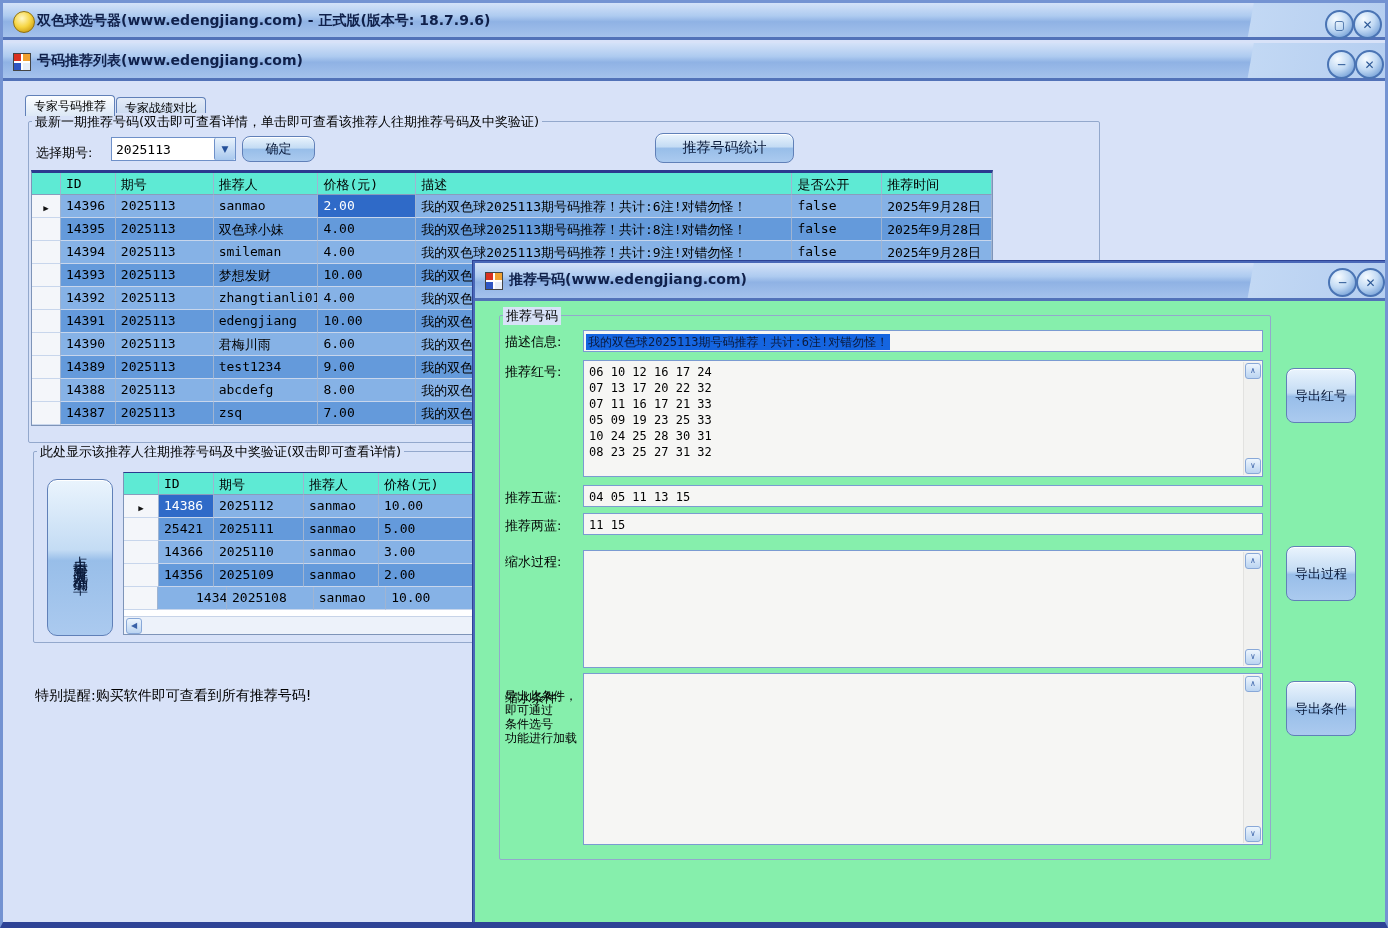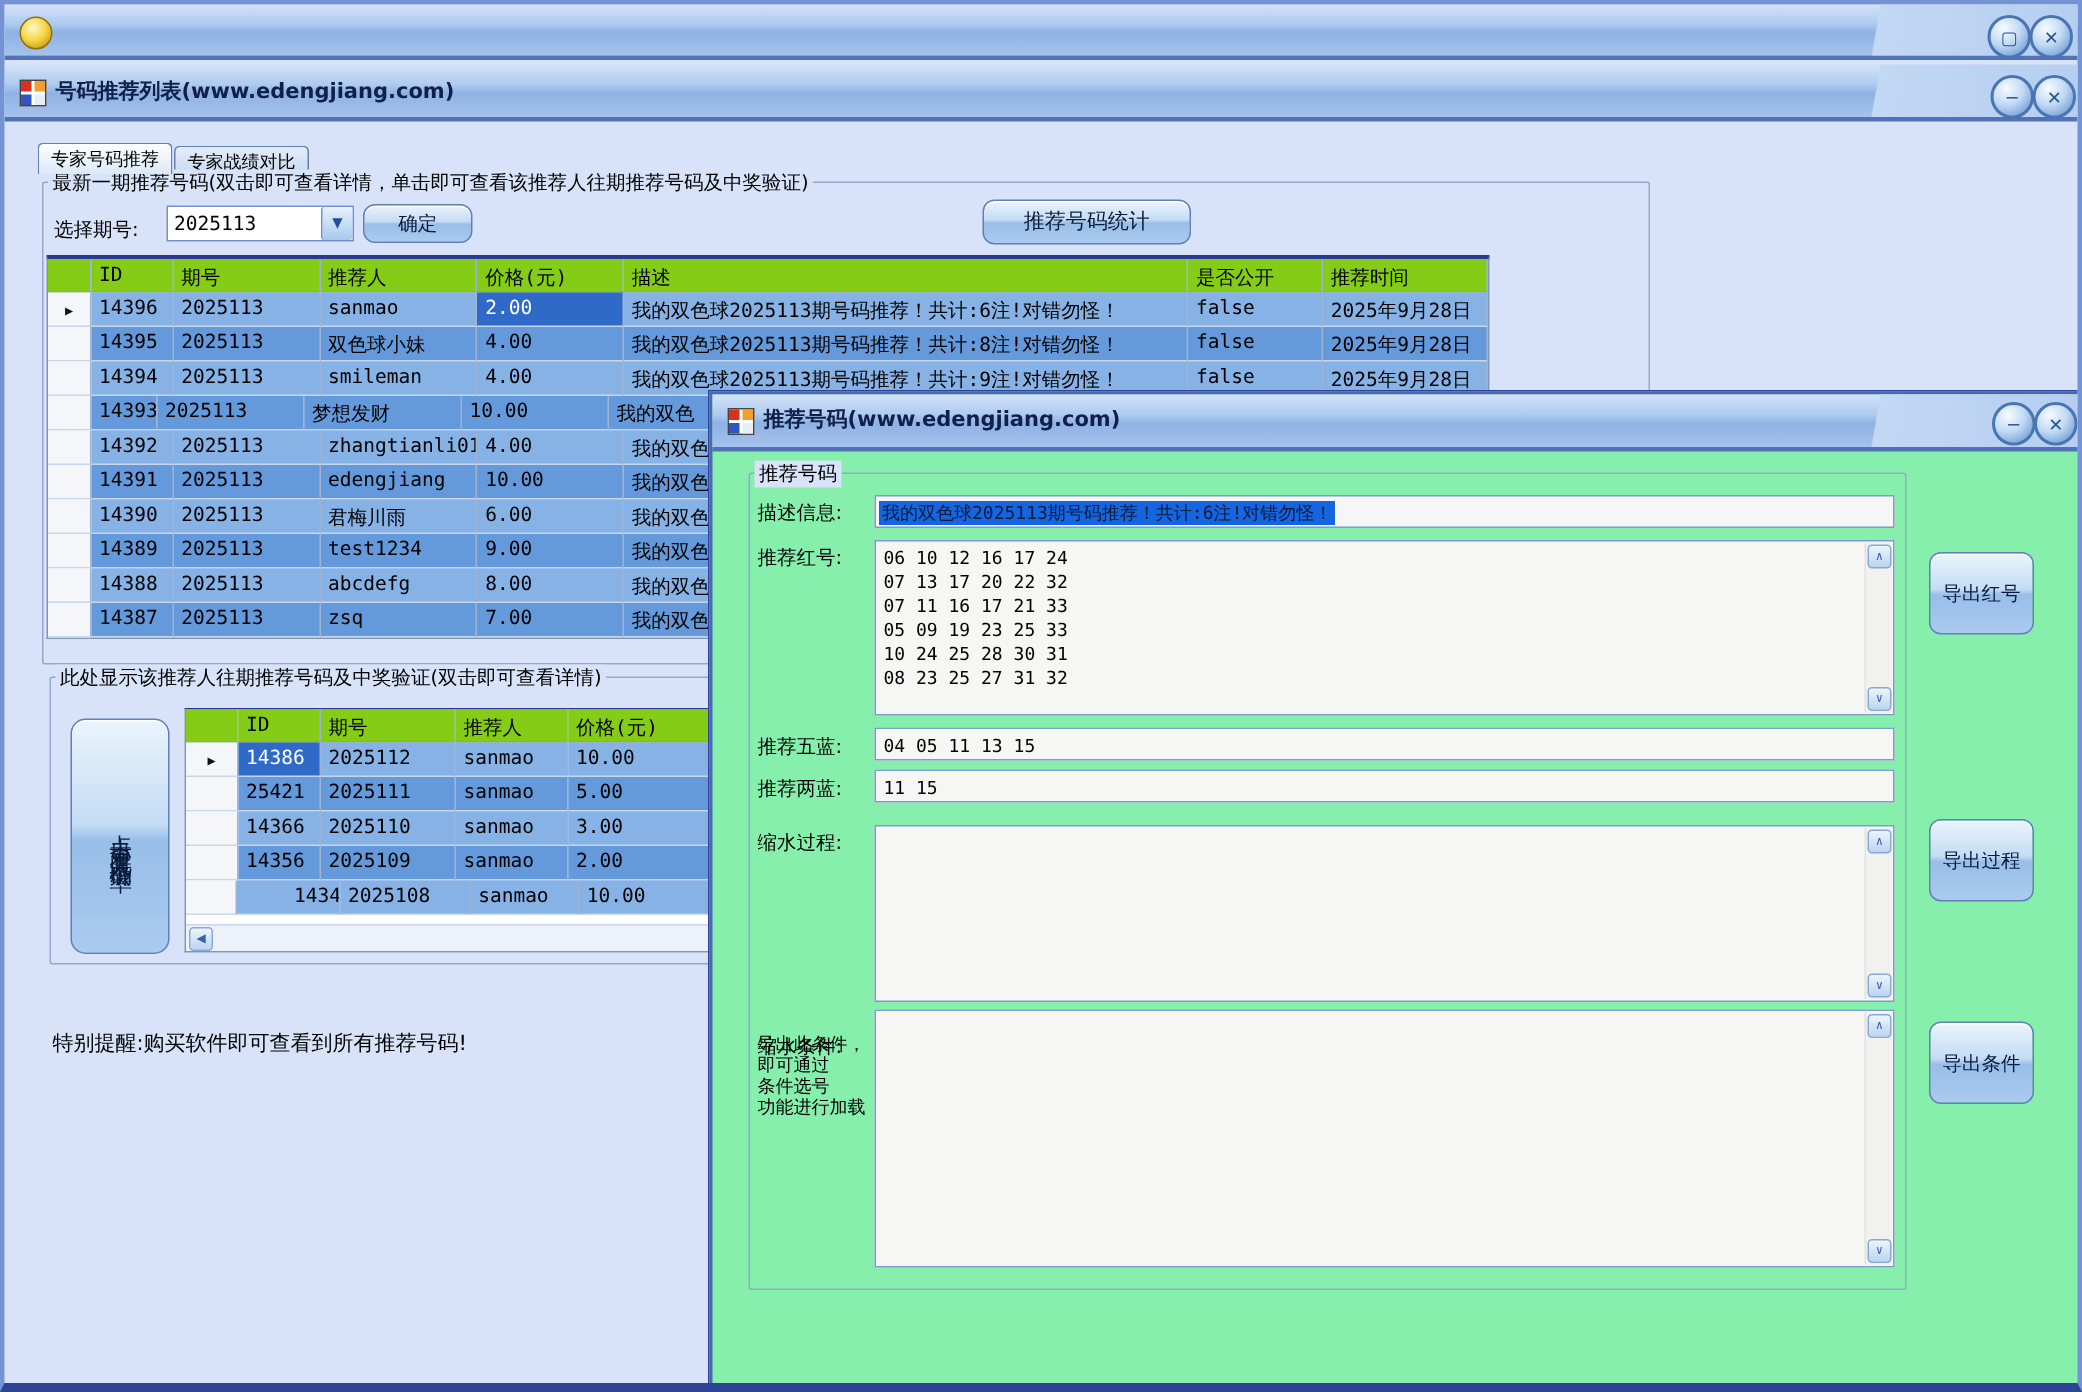--- a/index.html
+++ b/index.html
@@ -33,21 +33,21 @@
       border:1px solid #6080B8;border-radius:8px;box-shadow:inset 0 1px 0 #fff;}
   .combo{display:flex;background:#fff;border:1px solid #6E90C8;height:24px;}
   .combo .val{flex:1;font:13px "DejaVu Sans Mono",monospace;padding:4px 4px 0;}
   .combo .drop{width:20px;background:linear-gradient(#E8F2FC,#A8C8EE);border-left:1px solid #6E90C8;
       color:#24509A;font-size:9px;display:flex;align-items:center;justify-content:center;border-radius:2px;cursor:pointer;}
   
   .grid{background:#fff;border:1px solid #7E94B8;border-top:3px solid #2B3A8F;}
   .t-row{display:flex;}
   .t-cell{box-sizing:border-box;border-right:1px solid #9FB4D2;border-bottom:1px solid #C8D6EC;
       padding:3px 5px 0;font:13px "DejaVu Sans Mono","DejaVu Sans",monospace;overflow:hidden;white-space:nowrap;height:23px;}
-  .t-head .t-cell{background:#84cc16;border-bottom:1px solid #8A9CBC;height:22px;}
+  .t-head .t-cell{background:#5eead4;border-bottom:1px solid #8A9CBC;height:22px;}
   .r-light .t-cell{background:#86B2E6;}
   .r-dark  .t-cell{background:#649ADB;}
   .marker{display:flex;align-items:center;justify-content:center;font-size:9px;color:#111;background:#F4F6FA !important;}
   .sel-cell{background:#2F6AC8 !important;color:#fff;}
   .vbtn{writing-mode:vertical-lr;text-orientation:upright;letter-spacing:3px;font-size:15px;border-radius:10px;}
   
   .dialog{left:470px;top:258px;width:914px;height:664px;z-index:10;background:#86efac;
       border:2px solid #4A68B8;box-shadow:0 0 0 1px #2E4396;}
   .dlg-tb{position:absolute;left:0;top:0;right:0;height:35px;}
   .tbox{background:#F6F6F4;border:1px solid #7B9BD1;font:12px "DejaVu Sans Mono",monospace;overflow:hidden;}
@@ -59,20 +59,21 @@
   .pre{white-space:pre;}
   .lbl{font-size:13px;}
 </style>
 </head>
 <body>
 
 <div class="screen">
 
   <div class="abs tb" style="left:0;top:0;right:0;height:37px;">
     <span class="coin"></span>
+    <span class="tb-title">双色球选号器(www.edengjiang.com) - 正式版(版本号: 18.7.9.6)</span>
   </div>
   <div class="winbtn" style="left:1322px;top:7px;">
       <span>▢</span>
     </div>
   <div class="winbtn" style="left:1350px;top:7px;">
       <span>✕</span>
     </div>
 
   <div class="abs tb" style="left:0;top:40px;right:0;height:38px;">
     <span class="gridicon" style="left:10px;top:10px;">
@@ -141,21 +142,21 @@
       <div class="t-cell" style="width:55px;">14394</div>
       <div class="t-cell" style="width:98px;">2025113</div>
       <div class="t-cell" style="width:105px;">smileman</div>
       <div class="t-cell" style="width:98px;">4.00</div>
       <div class="t-cell" style="width:377px;">我的双色球2025113期号码推荐！共计:9注!对错勿怪！</div>
       <div class="t-cell" style="width:90px;">false</div>
       <div class="t-cell" style="width:110px;">2025年9月28日</div>
     </div>
     <div class="t-row r-dark">
       <div class="t-cell marker" style="width:29px;"></div>
-      <div class="t-cell" style="width:44px;">14393</div>
+      <div class="t-cell" style="width:55px;">14393</div>
       <div class="t-cell" style="width:98px;">2025113</div>
       <div class="t-cell" style="width:105px;">梦想发财</div>
       <div class="t-cell" style="width:98px;">10.00</div>
       <div class="t-cell" style="width:377px;">我的双色</div>
       <div class="t-cell" style="width:90px;"></div>
       <div class="t-cell" style="width:110px;"></div>
     </div>
     <div class="t-row r-light">
       <div class="t-cell marker" style="width:29px;"></div>
       <div class="t-cell" style="width:55px;">14392</div>

